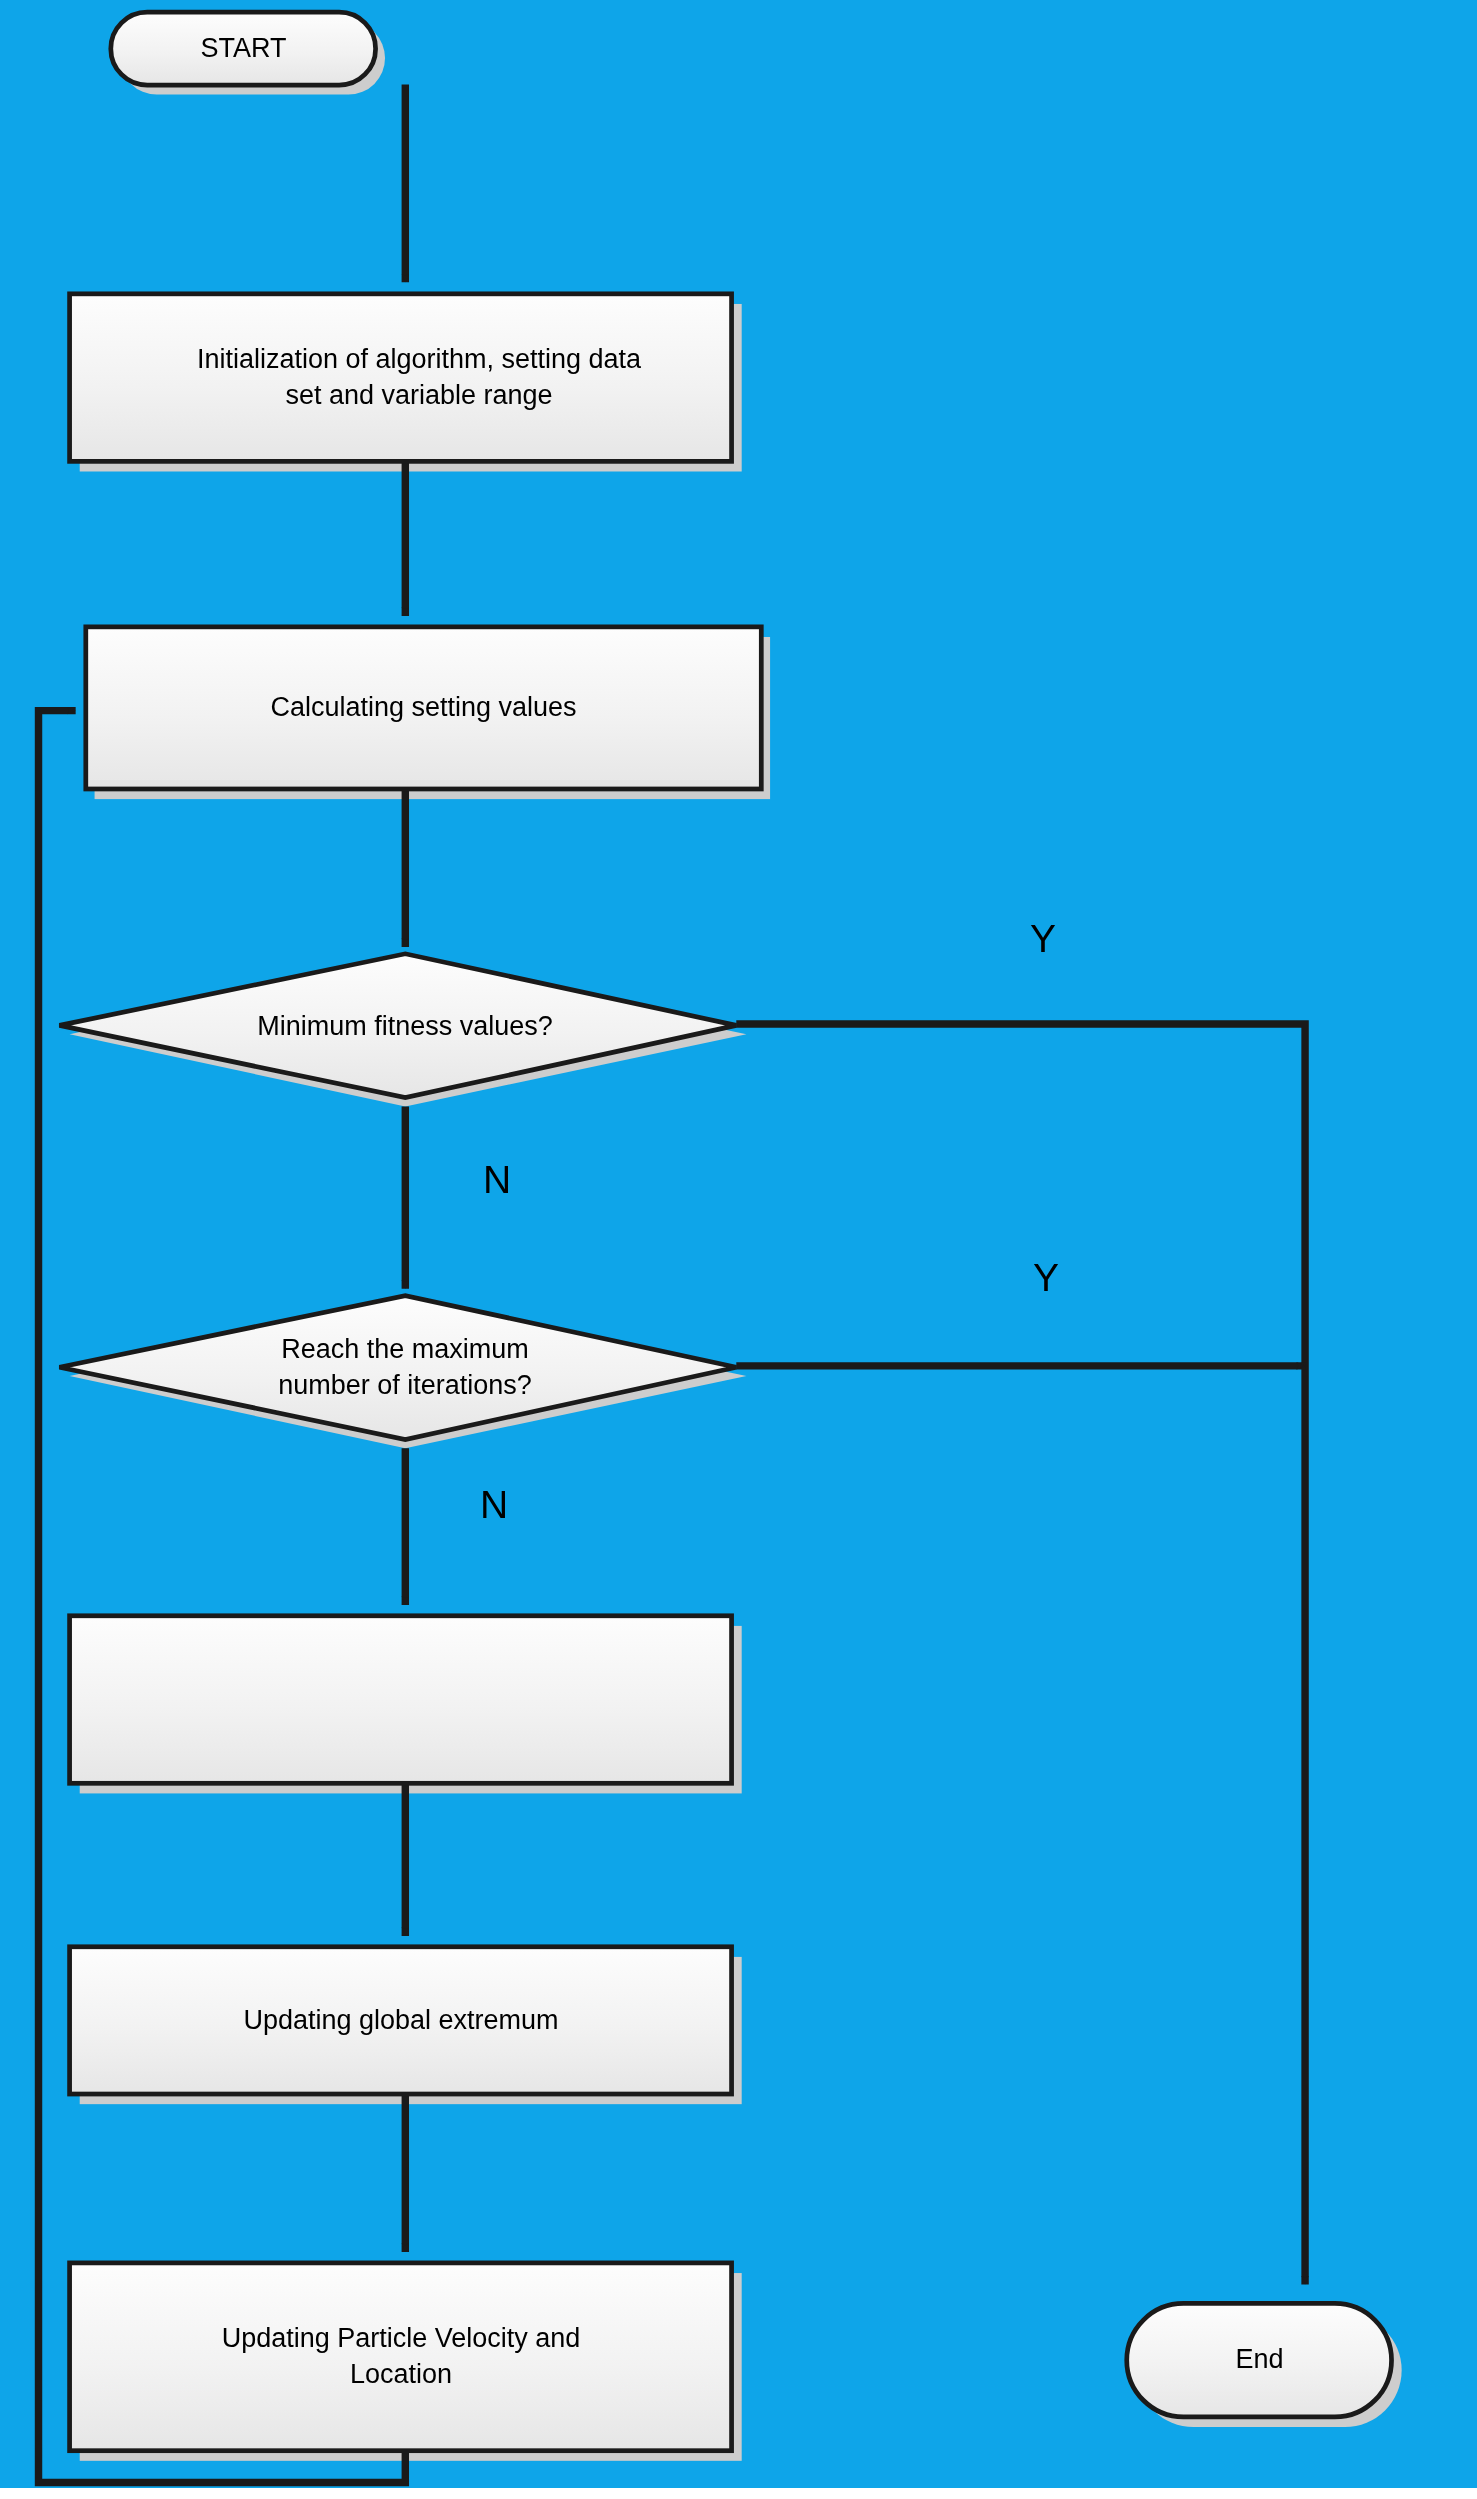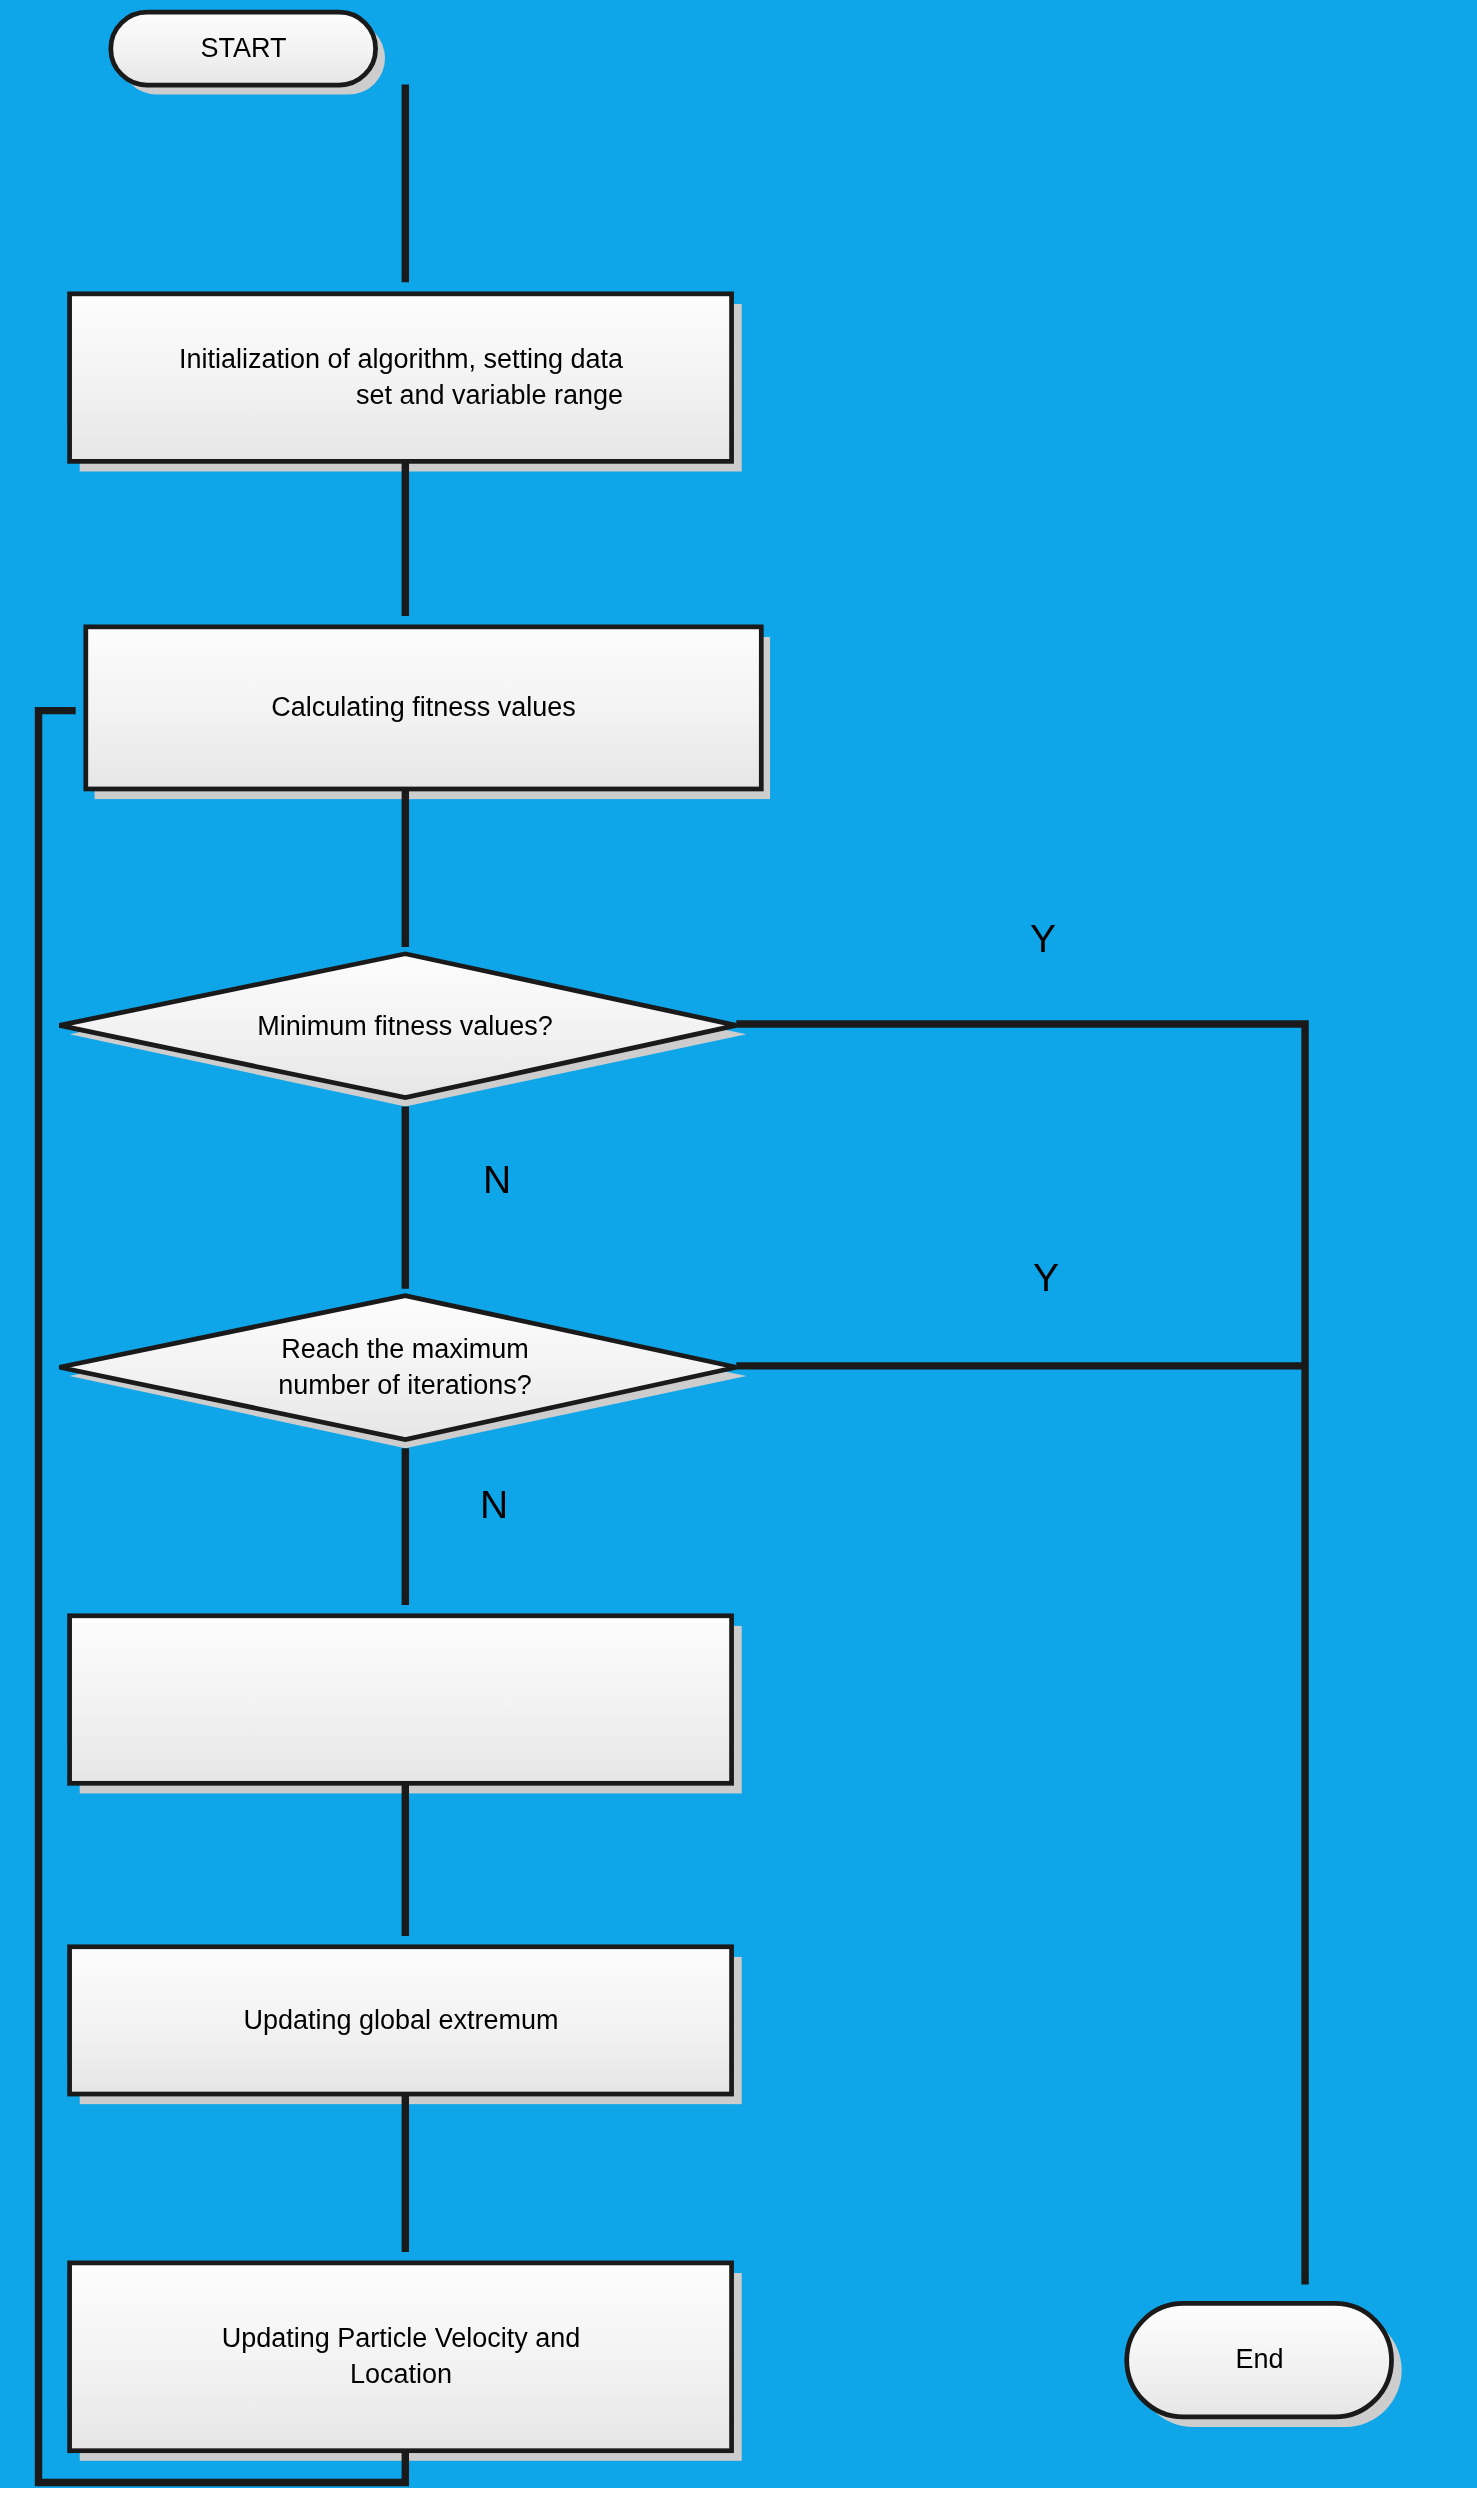--- a/index.html
+++ b/index.html
@@ -116,24 +116,24 @@
       <rect x="103" y="2882" width="980" height="218"></rect>
 
       <rect x="103" y="3350" width="980" height="278"></rect>
 
       <rect x="1668" y="3410" width="392" height="168" rx="84" ry="84"></rect>
     </g>
   </svg>
 
   <div class="node-label label-terminator" style="left:111px; top:12px; width:265px; height:73px;">START</div>
 
-  <div class="node-label label-process" style="left:70px; top:294px; width:662px; height:168px;text-align:right;">Initialization of algorithm, setting data
+  <div class="node-label label-process" style="left:88px; top:294px; width:662px; height:168px;">Initialization of algorithm, setting data
 set and variable range</div>
 
-  <div class="node-label label-process" style="left:86px; top:627px; width:675px; height:162px;">Calculating fitness values</div>
+  <div class="node-label label-process" style="left:86px; top:627px; width:675px; height:162px;">Calculating setting values</div>
 
   <div class="node-label label-decision" style="left:128px; top:991px; width:554px; height:72px;">Minimum fitness values?</div>
 
   <div class="node-label label-decision" style="left:128px; top:1320px; width:554px; height:96px;">Reach the maximum
 number of iterations?</div>
 
 
   <div class="node-label label-process" style="left:70px; top:1947px; width:662px; height:147px;">Updating global extremum</div>
 
   <div class="node-label label-process" style="left:70px; top:2263px; width:662px; height:188px;">Updating Particle Velocity and

